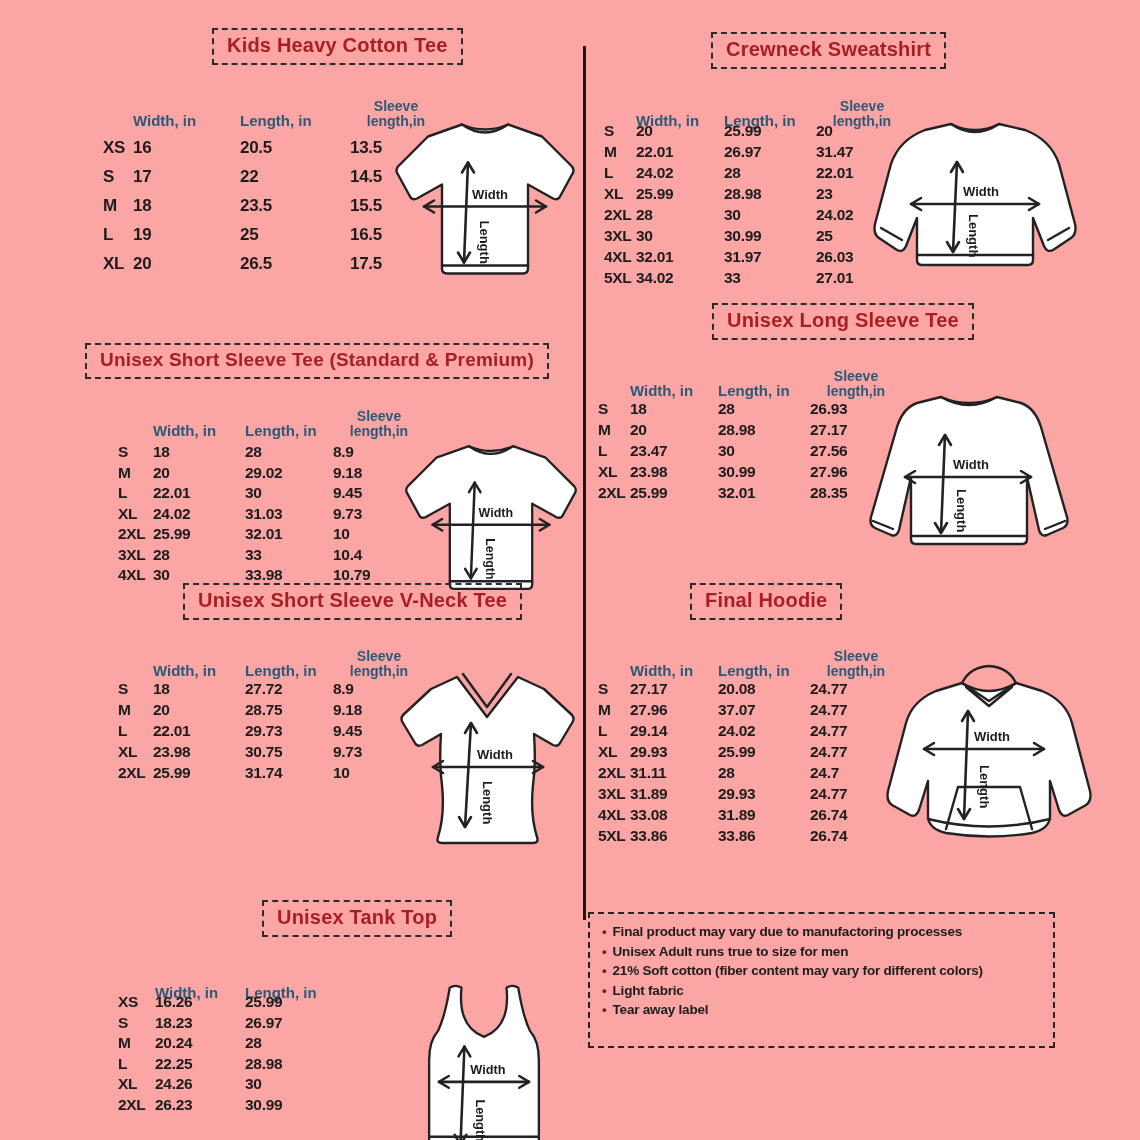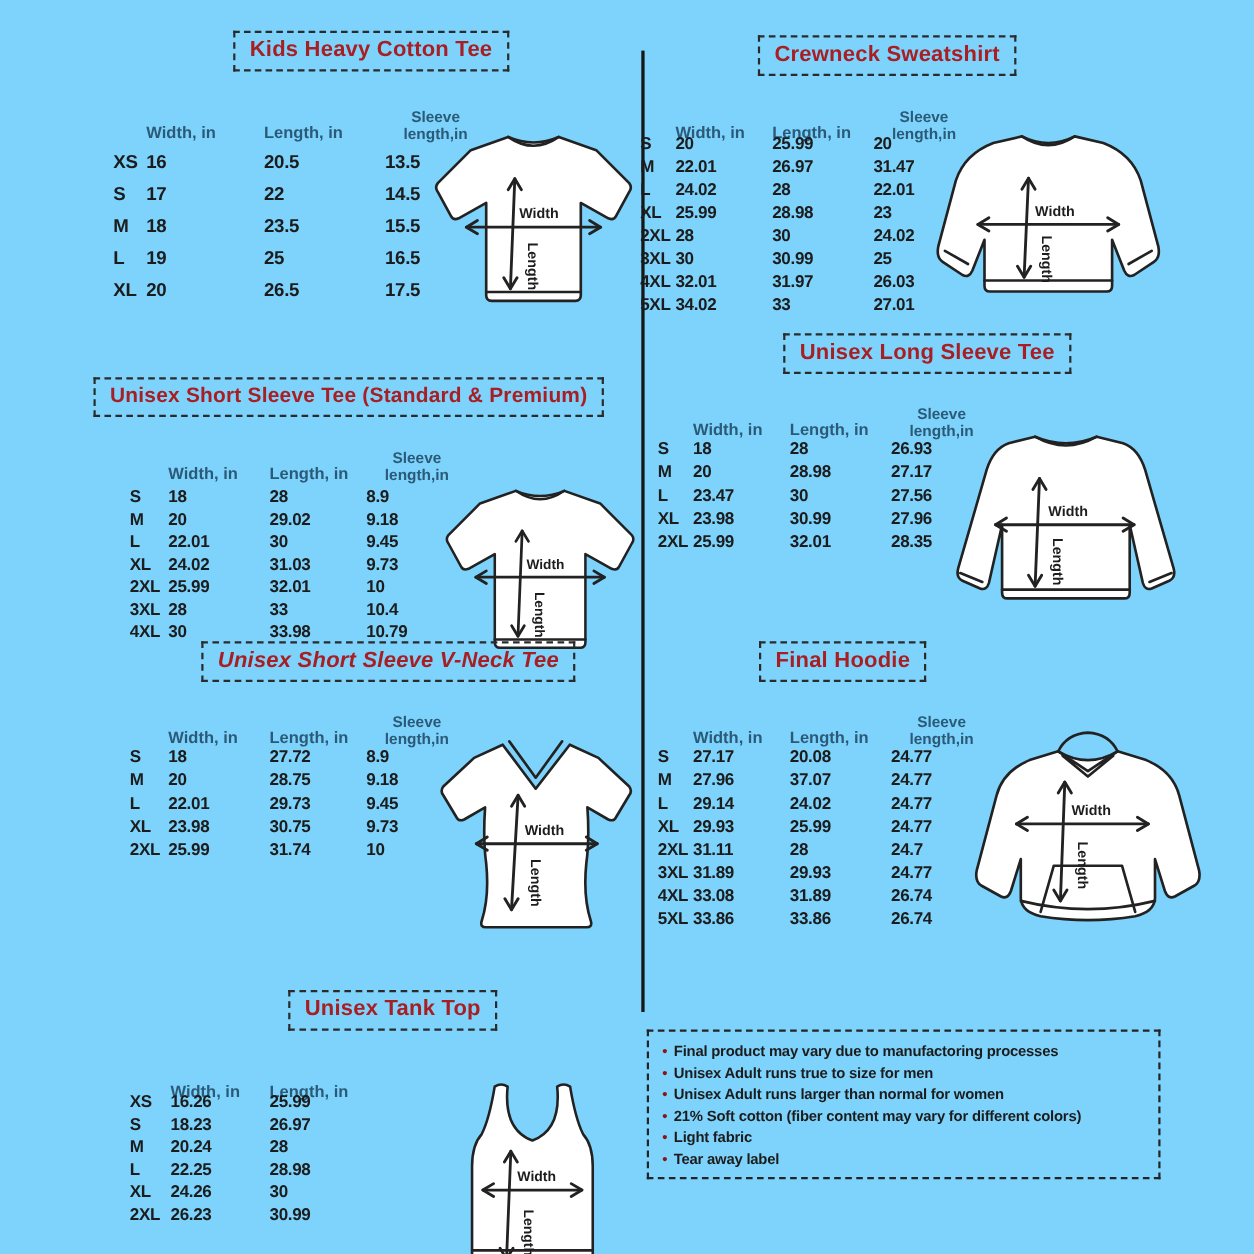--- a/index.html
+++ b/index.html
@@ -1,18 +1,18 @@
 <!DOCTYPE html>
 <html><head>
 <meta charset="utf-8">
 <style>
   * { margin:0; padding:0; box-sizing:border-box; }
   html,body { background:#ffffff; }
   body { width:1140px; height:1140px; font-family:"Liberation Sans", sans-serif; }
-  .page { position:relative; width:1140px; height:1140px; background:#7dd3fc; overflow:hidden; }
+  .page { position:relative; width:1140px; height:1140px; background:#fca5a5; overflow:hidden; }
 
   .divider { position:absolute; left:583px; top:46px; width:3px; height:874px; background:#171717; }
 
   .sec { position:absolute; }
   .title-box {
     position:absolute; display:inline-block; white-space:nowrap;
     border:2px dashed #2b2b2b; padding:4px 13px 6px;
     color:#a81f23; font-weight:bold; font-size:20px; letter-spacing:.2px;
   }
   .title-sm { font-size:19px; }
@@ -31,32 +31,32 @@
   .sec1 .thead, .sec1 .row { grid-template-columns:30px 107px 110px 92px; }
   .sec3 .thead, .sec3 .row,
   .sec5 .thead, .sec5 .row { grid-template-columns:35px 92px 88px 92px; }
   .sec2 .thead, .sec2 .row,
   .sec4 .thead, .sec4 .row,
   .sec6 .thead, .sec6 .row { grid-template-columns:32px 88px 92px 92px; }
   .sec7 .thead, .sec7 .row { grid-template-columns:37px 90px 120px; }
 
   
   .sec1 { left:95px;  top:28px;  width:485px; height:266px; }
-  .sec2 { left:579px; top:28px;  width:485px; height:272px; }
+  .sec2 { left:601px; top:28px;  width:485px; height:272px; }
   .sec3 { left:95px;  top:303px; width:487px; height:272px;margin-top:40px; }
   .sec4 { left:595px; top:303px; width:488px; height:272px; }
   .sec5 { left:95px;  top:583px; width:487px; height:282px; }
   .sec6 { left:595px; top:583px; width:505px; height:285px; }
   .sec7 { left:95px;  top:862px; width:480px; height:272px;margin-top:38px; }
 
   .sec1 .title-box { left:117px; top:0; }
   .sec2 .title-box { left:110px; top:4px; }
   .sec3 .title-box { left:-10px; top:0; }
   .sec4 .title-box { left:117px; top:0; }
-  .sec5 .title-box { left:88px;  top:0;font-style:italic; }
+  .sec5 .title-box { left:88px;  top:0; }
   .sec6 .title-box { left:95px;  top:0; }
   .sec7 .title-box { left:167px; top:0; }
 
   .sec1 .thead { left:8px;  top:55px; }
   .sec2 .thead { left:3px;  top:55px; }
   .sec3 .thead { left:23px; top:50px; }
   .sec4 .thead { left:3px;  top:50px; }
   .sec5 .thead { left:23px; top:50px; }
   .sec6 .thead { left:3px;  top:50px; }
   .sec7 .thead { left:23px; top:55px; }
@@ -80,21 +80,21 @@
   .g-sec1 { left:295px; top:80px; width:190px; height:185px; }
   .g-sec2 { left:268px; top:82px; width:212px; height:190px; }
   .g-sec3 { left:305px; top:85px; width:182px; height:182px; }
   .g-sec4 { left:265px; top:82px; width:218px; height:190px; }
   .g-sec5 { left:300px; top:80px; width:185px; height:198px; }
   .g-sec6 { left:283px; top:76px; width:222px; height:205px; }
   .g-sec7 { left:318px; top:80px; width:142px; height:192px; }
   .garment text { font-family:"Liberation Sans", sans-serif; font-weight:bold; font-size:13px; fill:#1d1d1d; }
 
   .notes {
-    position:absolute; left:588px; top:936px; width:467px; height:136px;
+    position:absolute; left:588px; top:912px; width:467px; height:136px;
     border:2px dashed #242424; padding:8px 12px;
     font-size:13.5px; font-weight:bold; color:#1c1c1c; letter-spacing:-0.2px;
   }
   .note { white-space:nowrap; line-height:19.5px; }
   .blt { color:#8c1414; margin-right:6px; }
 </style>
 </head>
 <body>
 
 <div class="page">
@@ -641,23 +641,20 @@
   <div class="notes">
 
       <div class="note">
         <span class="blt">•</span><span>Final product may vary due to manufactoring processes</span>
       </div>
 
       <div class="note">
         <span class="blt">•</span><span>Unisex Adult runs true to size for men</span>
       </div>
 
-      <div class="note">
-        <span class="blt">•</span><span>Unisex Adult runs larger than normal for women</span>
-      </div>
 
       <div class="note">
         <span class="blt">•</span><span>21% Soft cotton (fiber content may vary for different colors)</span>
       </div>
 
       <div class="note">
         <span class="blt">•</span><span>Light fabric</span>
       </div>
 
       <div class="note">

